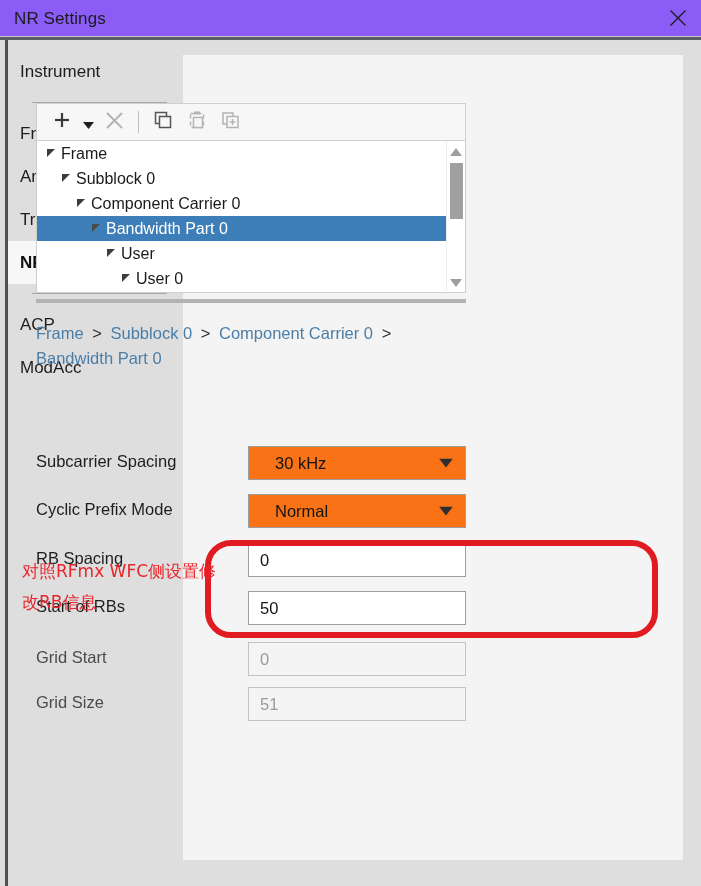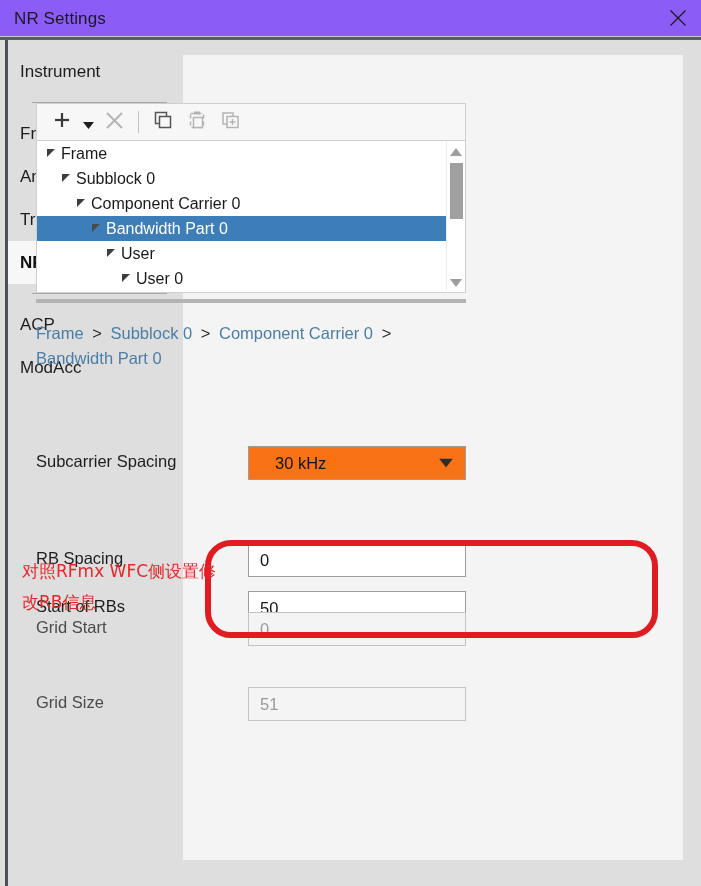--- a/index.html
+++ b/index.html
@@ -454,32 +454,43 @@
     <div class="combo">
       <span>30 kHz</span>
       <span class="caret">
         <svg width="14" height="9" viewBox="0 0 14 9">
             <polygon points="0,0 14,0 7,9" fill="#2e2e2e"></polygon>
           </svg>
       </span>
     </div>
   </div>
 
+  <div class="form-row" style="top:454px">
+    <div class="form-label">Cyclic Prefix Mode</div>
+    <div class="combo">
+      <span>Normal</span>
+      <span class="caret">
+        <svg width="14" height="9" viewBox="0 0 14 9">
+            <polygon points="0,0 14,0 7,9" fill="#2e2e2e"></polygon>
+          </svg>
+      </span>
+    </div>
+  </div>
 
   <div class="form-row" style="top:503px">
     <div class="form-label">RB Spacing</div>
     <div class="field">0</div>
   </div>
 
   <div class="form-row" style="top:551px">
     <div class="form-label">Start of RBs</div>
     <div class="field">50</div>
   </div>
 
-  <div class="form-row" style="top:572px">
+  <div class="form-row" style="top:602px">
     <div class="form-label disabled">Grid Start</div>
     <div class="field disabled">0</div>
   </div>
 
   <div class="form-row" style="top:647px">
     <div class="form-label disabled">Grid Size</div>
     <div class="field disabled">51</div>
   </div>
 
   <div id="red-box"></div>

